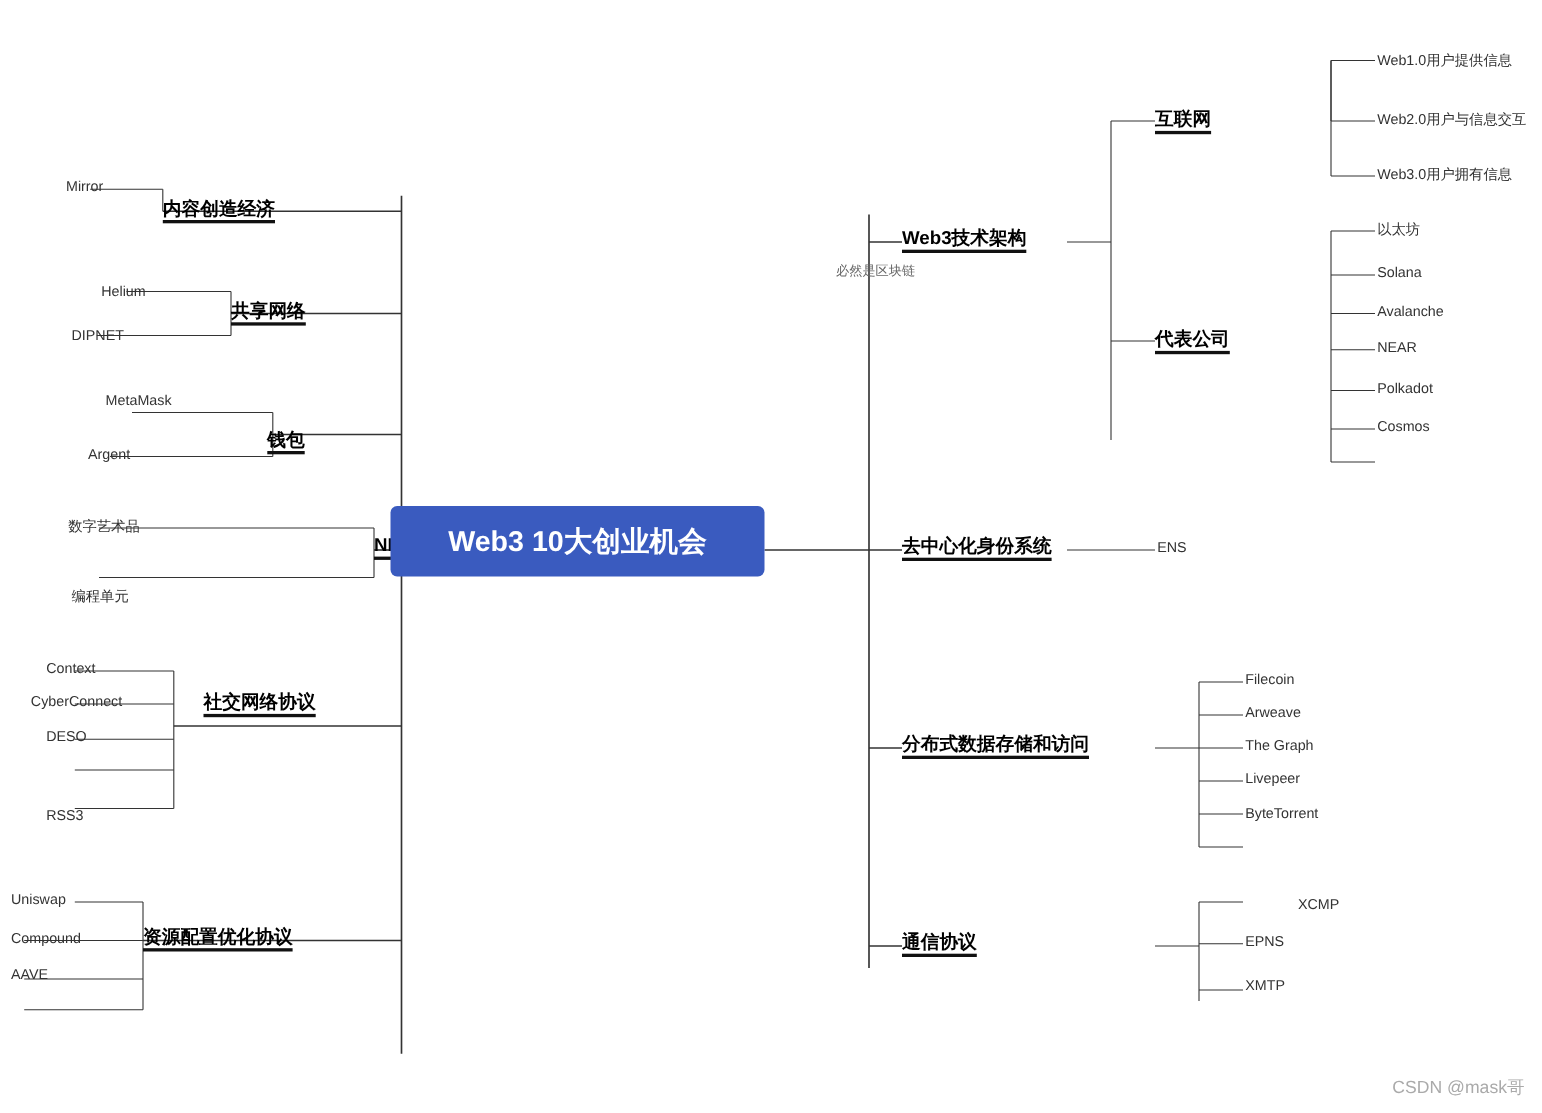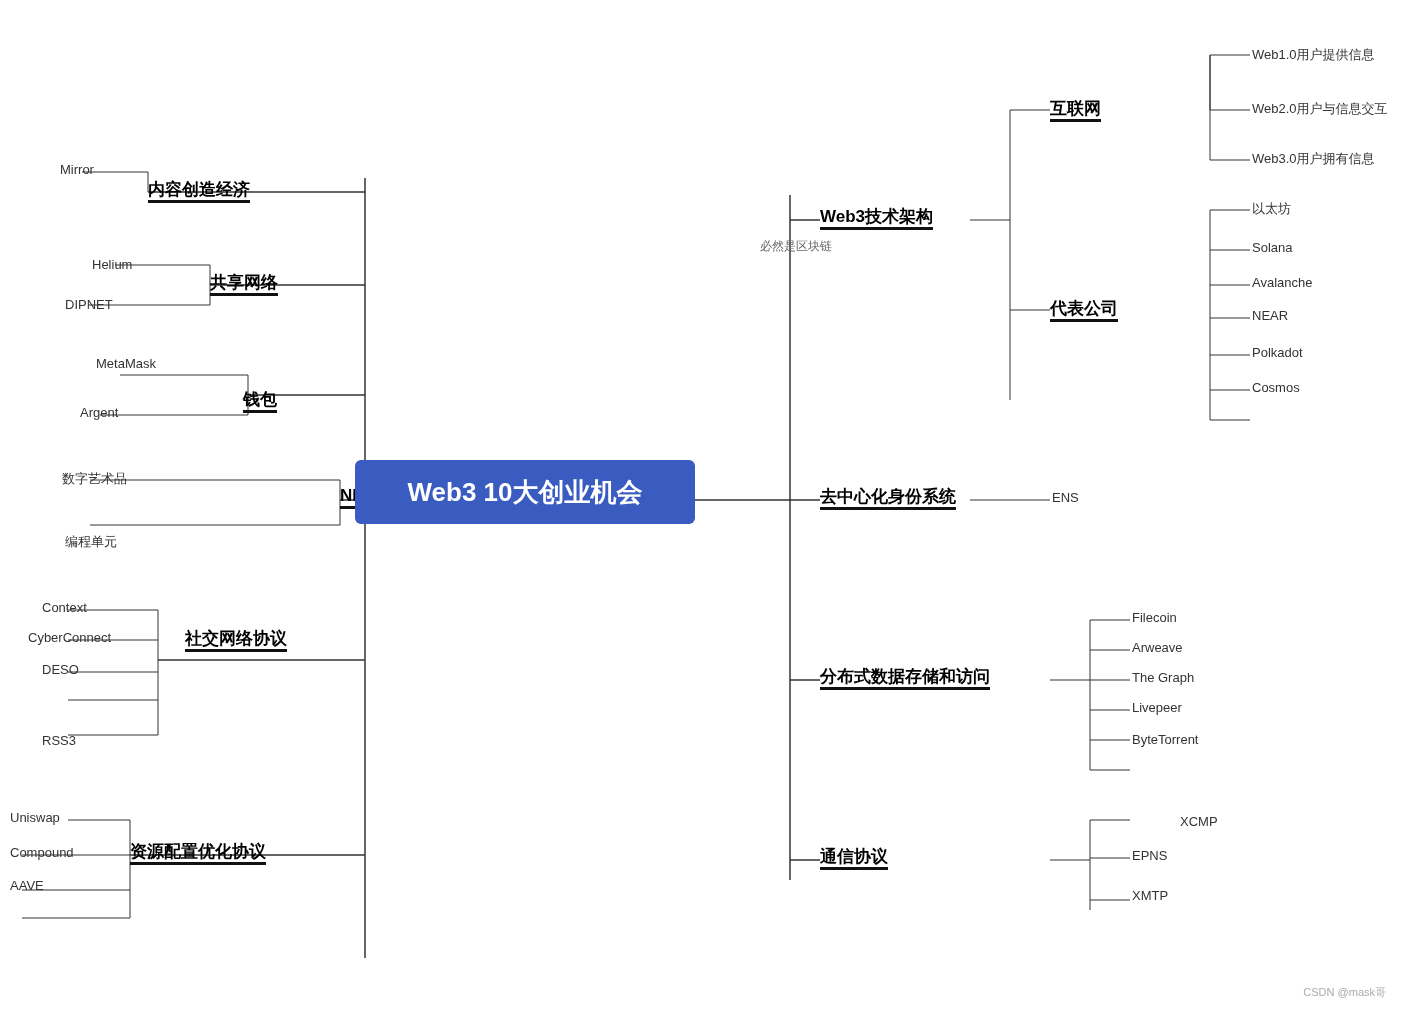--- a/index.html
+++ b/index.html
@@ -52,21 +52,21 @@
       top: 0; left: 0;
       width: 1402px;
       height: 1012px;
       pointer-events: none;
     }
 
     .watermark {
       position: absolute;
       bottom: 12px;
       right: 16px;
-      font-size: 11px;
+      font-size: 16px;
       color: #aaa;
     }
 
     
     .bold-label {
       font-weight: bold;
       font-size: 17px;
       border-bottom: 3px solid #111;
       padding-bottom: 1px;
     }

